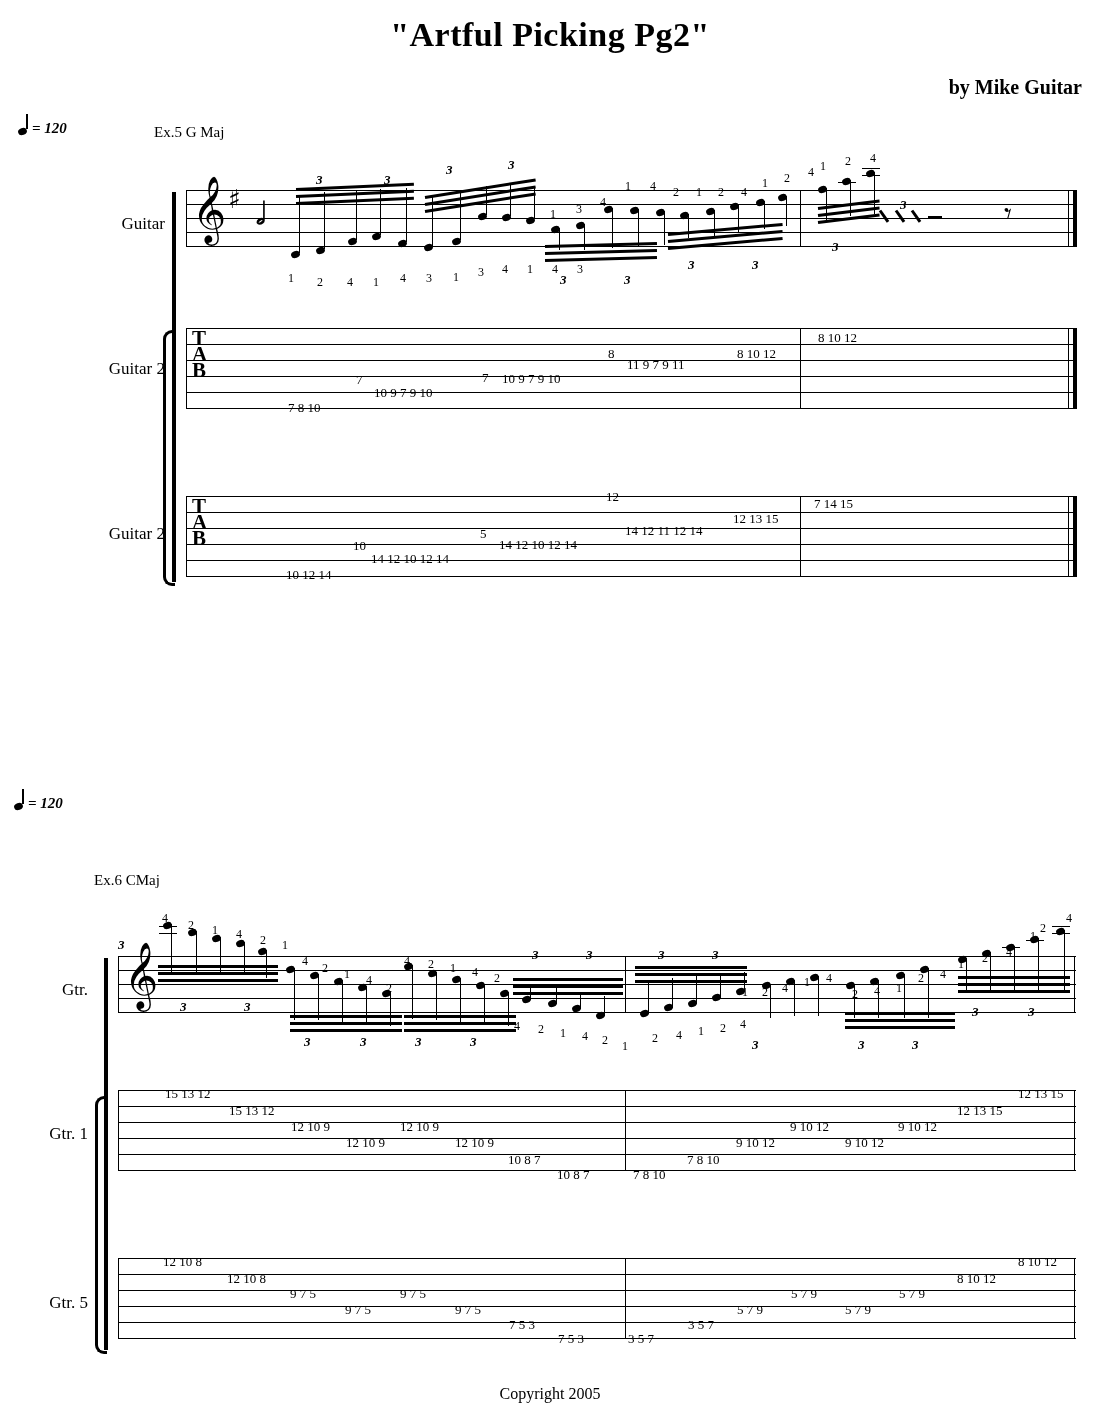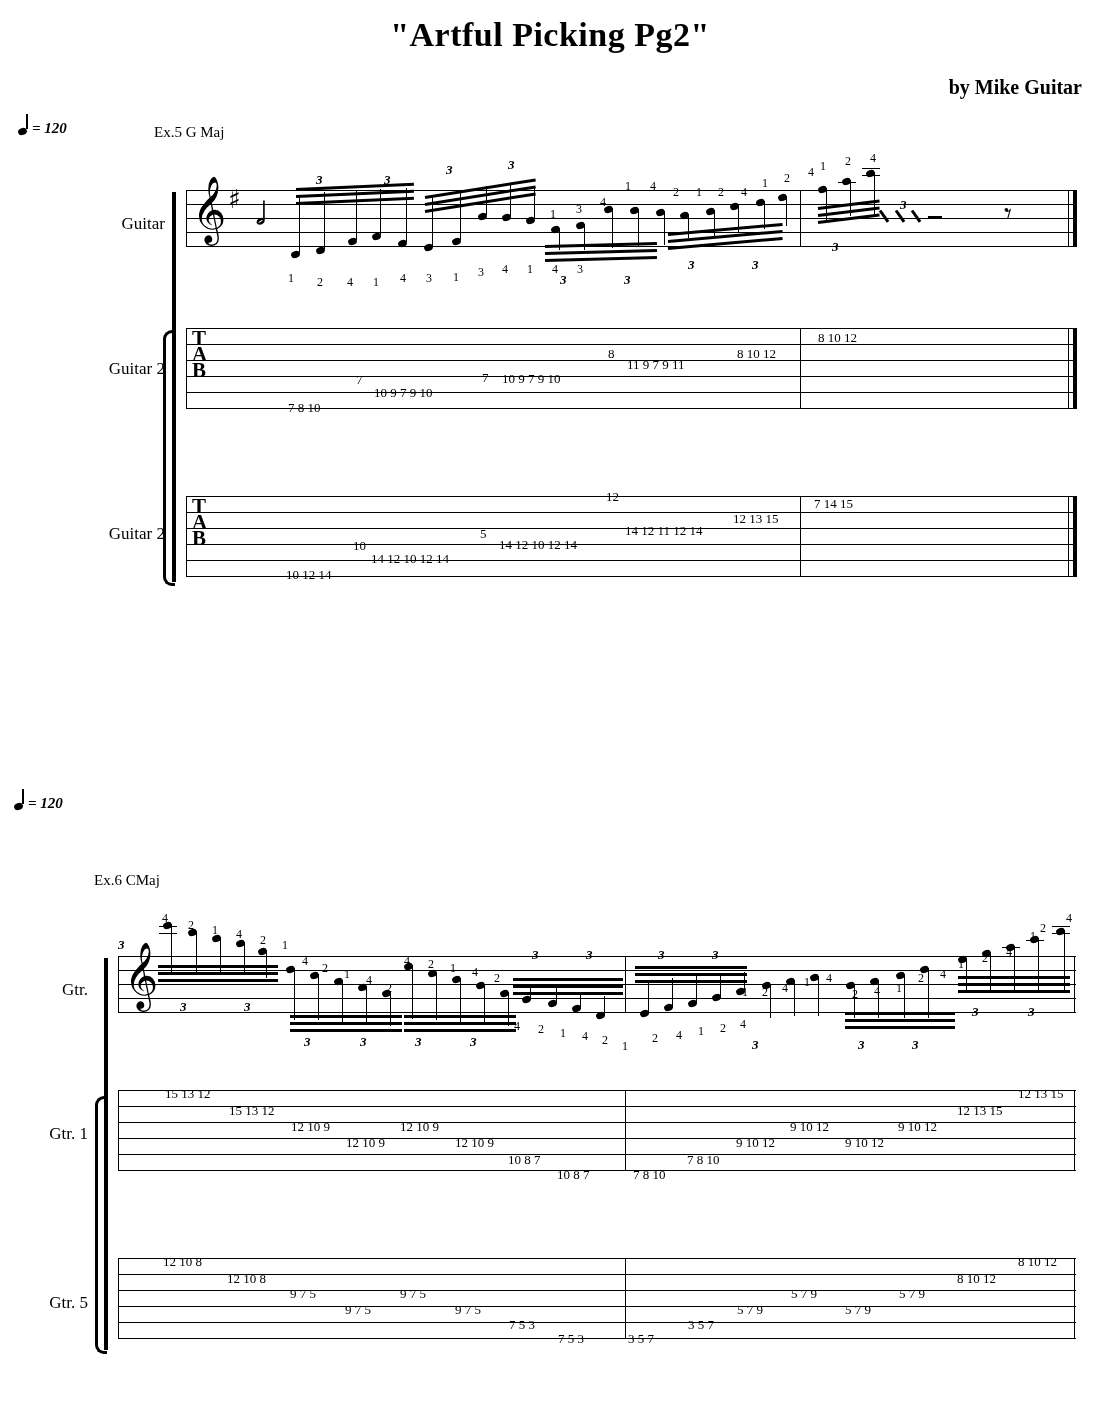--- a/index.html
+++ b/index.html
@@ -656,14 +656,15 @@
   <div class="tabnum" style="left:899px; top:1287px;">5 7  9</div>
   <div class="tabnum" style="left:345px; top:1303px;">9 7 5</div>
   <div class="tabnum" style="left:455px; top:1303px;">9 7 5</div>
   <div class="tabnum" style="left:737px; top:1303px;">5 7  9</div>
   <div class="tabnum" style="left:845px; top:1303px;">5 7  9</div>
   <div class="tabnum" style="left:509px; top:1318px;">7 5 3</div>
   <div class="tabnum" style="left:688px; top:1318px;">3 5 7</div>
   <div class="tabnum" style="left:558px; top:1332px;">7 5 3</div>
   <div class="tabnum" style="left:628px; top:1332px;">3 5 7</div>
 
+  <div class="copyright">Copyright 2005</div>
 
 </div>
 
 </body></html>

